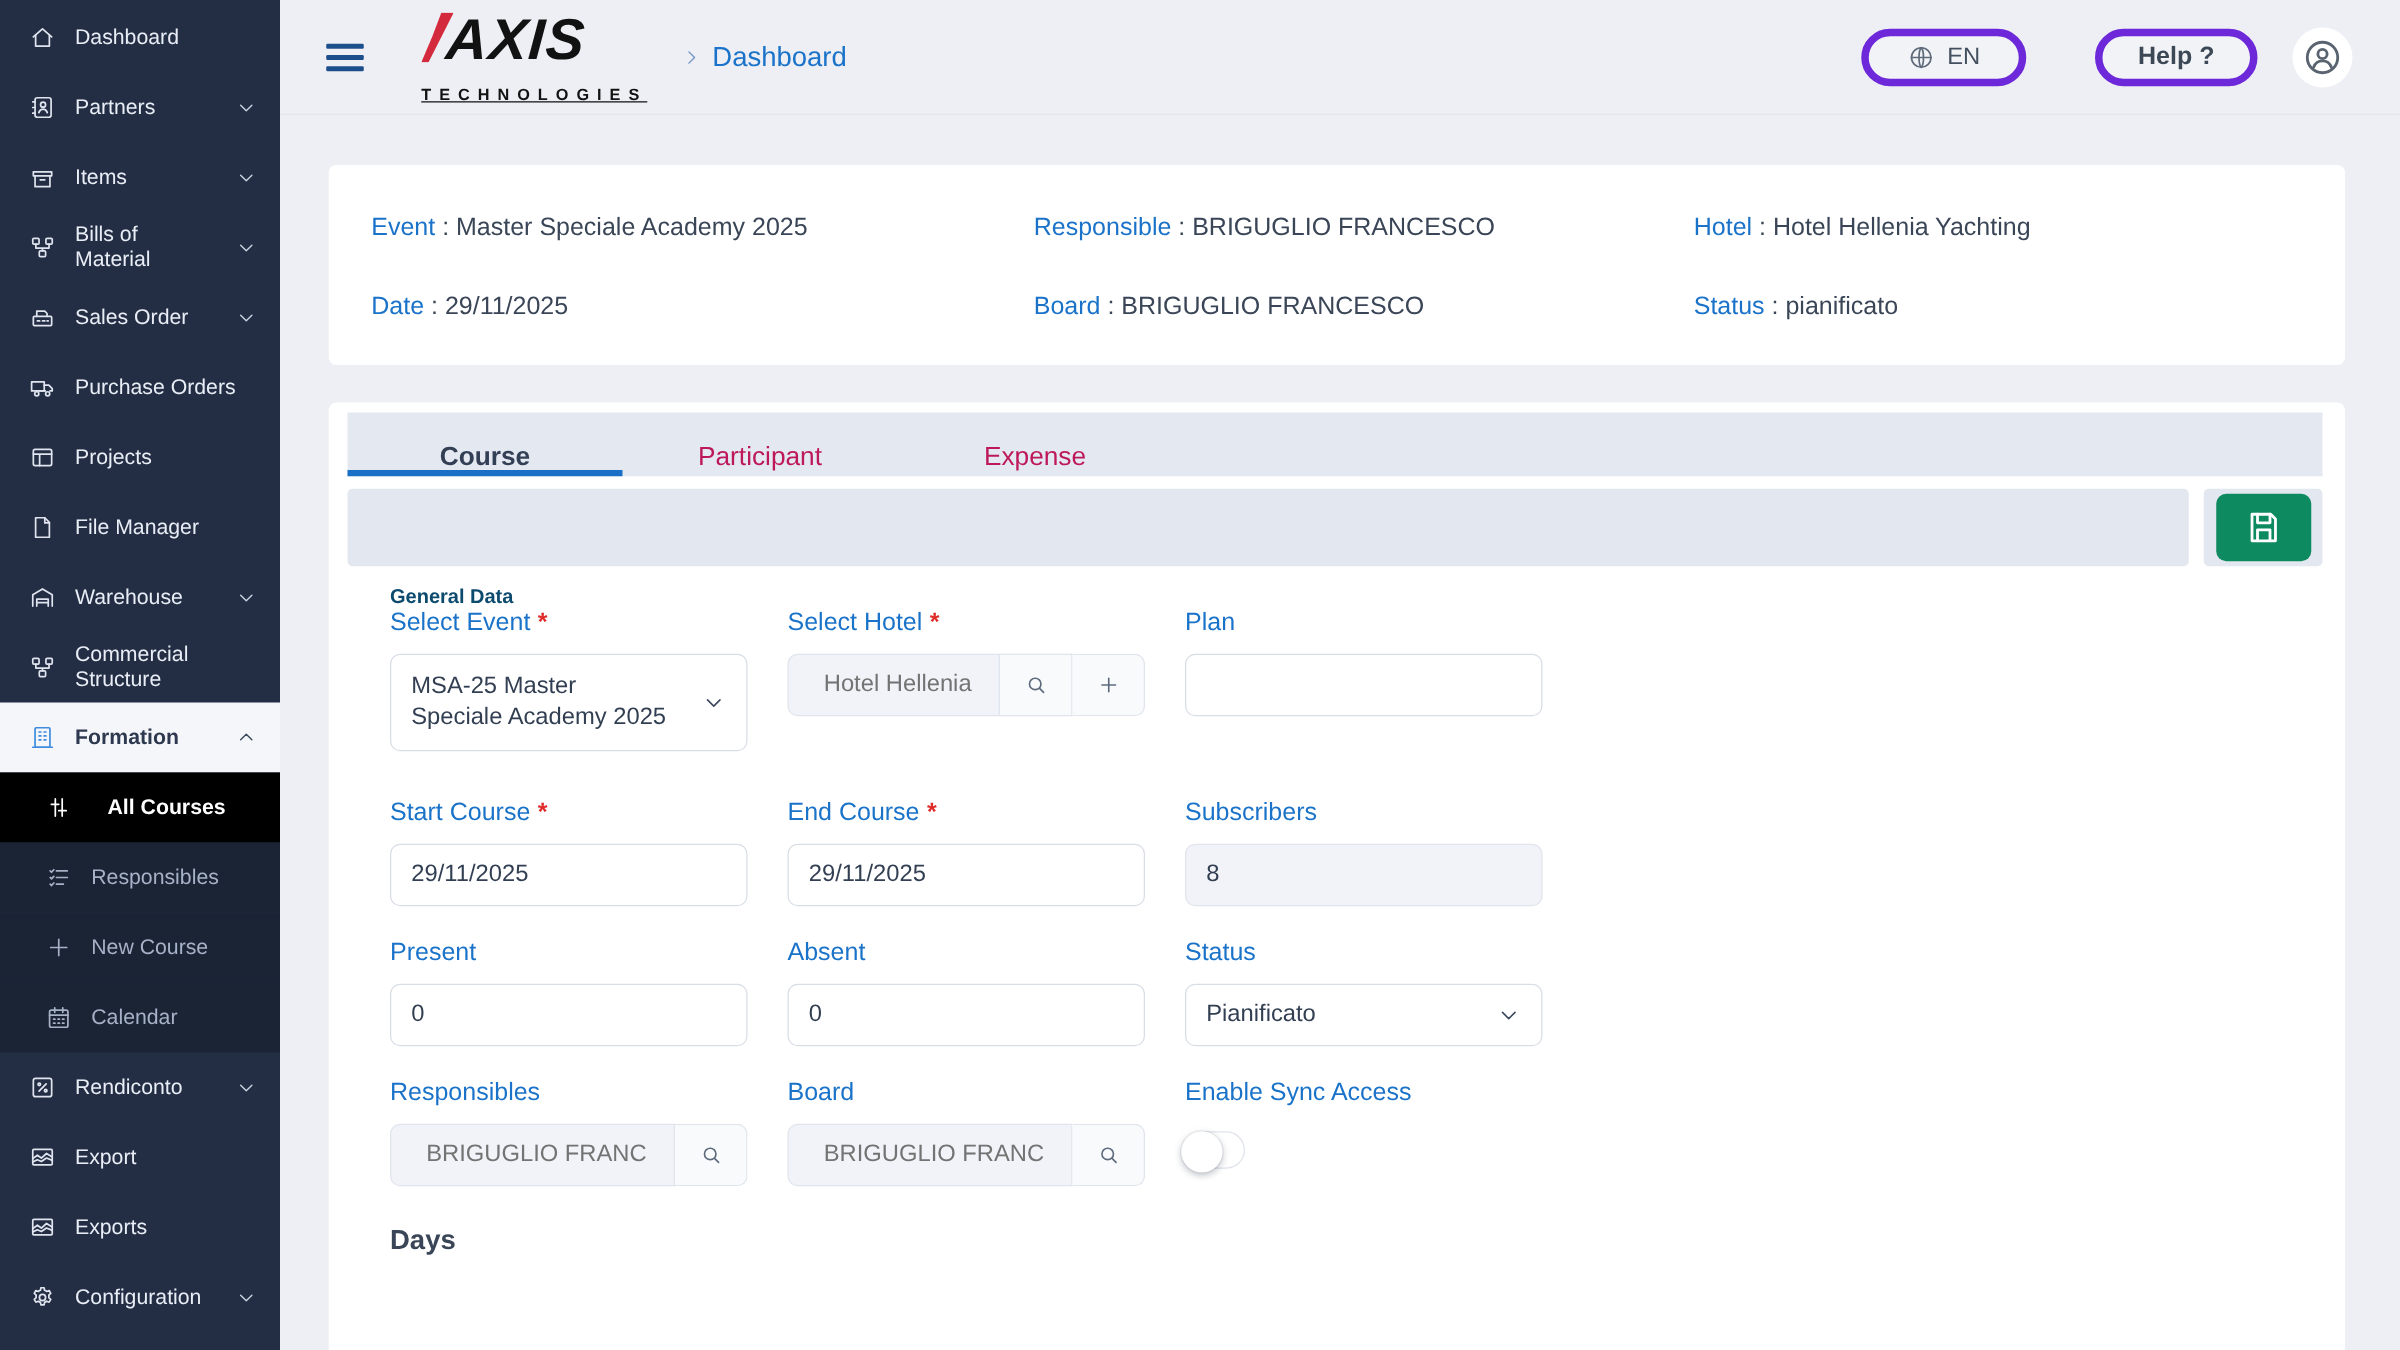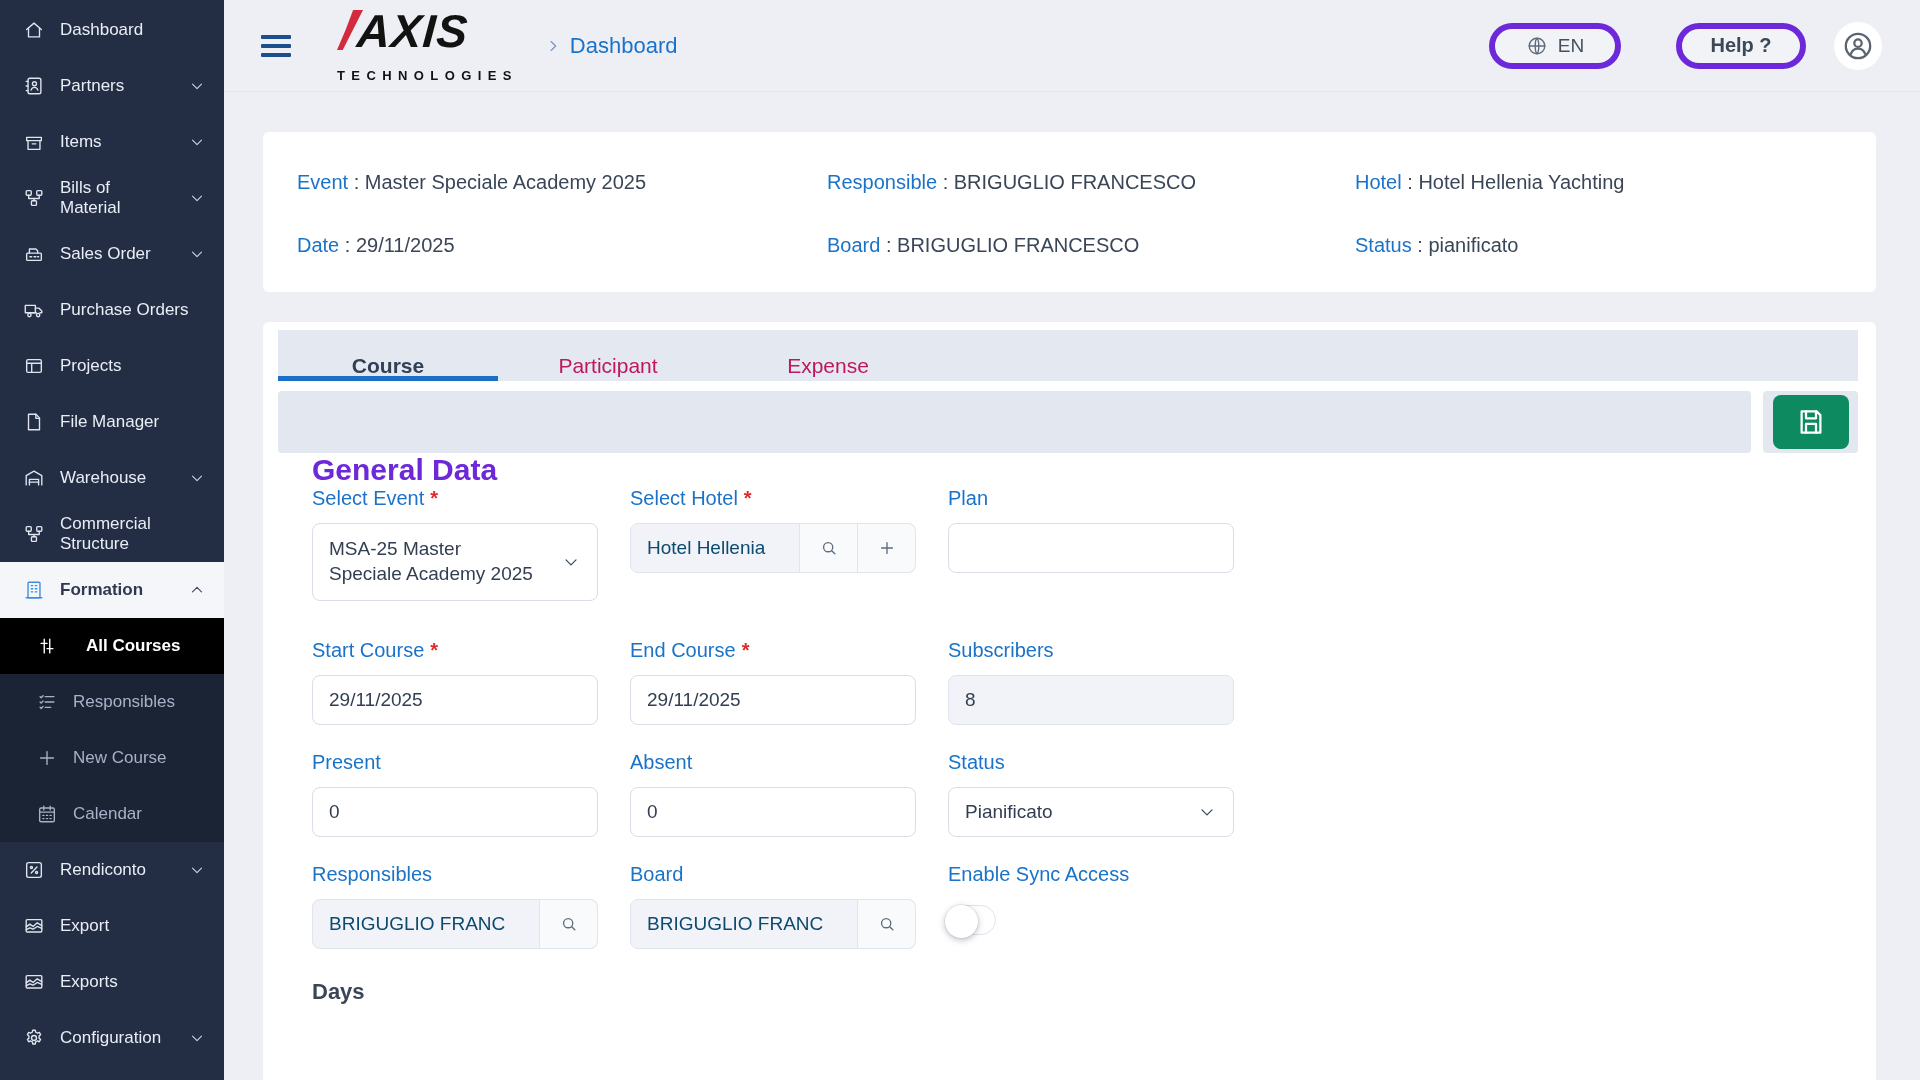--- a/index.html
+++ b/index.html
@@ -32,21 +32,21 @@
             border-bottom:1px solid #e3e6ec; }
   .hamburger { display:flex; flex-direction:column; gap:5px; cursor:pointer; }
   .hamburger i { display:block; width:30px; height:4px; background:#1d4e8c; border-radius:1px; }
 
   .logo { margin-left:46px; display:flex; flex-direction:column; cursor:default; }
   .logo-top { display:flex; align-items:flex-end; height:42px; }
   .logo-accent { width:26px; height:40px; background:#d42a3d; margin-right:-6px;
                  clip-path:polygon(62% 0, 100% 0, 22% 100%, 0 100%, 34% 48%); }
   .logo-axis { font-style:italic; font-weight:900; font-size:46px; line-height:38px;
                letter-spacing:1px; color:#121212; transform:skewX(-4deg); }
-  .logo-sub { font-weight:700; font-size:13px; letter-spacing:6.4px; color:#121212; margin-top:18px; }
+  .logo-sub { font-weight:700; font-size:13px; letter-spacing:6.4px; color:#121212; margin-top:18px;text-decoration:underline; }
 
   .breadcrumb { display:flex; align-items:center; margin-left:26px; gap:8px; }
   .breadcrumb .bc-chev { color:#6f93c2; width:18px; height:18px; display:flex; }
   .breadcrumb .bc-chev svg { width:18px; height:18px; }
   .bc-label { color:#1a73c9; font-size:22px; font-weight:500; cursor:pointer; }
 
   .top-spacer { flex:1; }
   .pill { display:flex; align-items:center; justify-content:center; height:46px; border-radius:23px;
           border:6px solid #6d28d9; background:#f1f3f7; cursor:pointer; }
   .pill-lang { width:132px; gap:10px; margin-right:55px; }
@@ -77,41 +77,41 @@
   .tab-underline { position:absolute; left:0; bottom:0; width:220px; height:5px; background:#1a70c7; }
 
   .toolbar { display:flex; gap:12px; margin-top:10px; height:62px; }
   .toolbar-bar { flex:1; background:#e3e7ef; border-radius:4px; }
   .save-patch { width:95px; background:#e3e7ef; border-radius:4px; display:flex; align-items:center; justify-content:center; }
   .save-btn { width:76px; height:54px; background:#0d8a5f; border:none; border-radius:8px; cursor:pointer;
               display:flex; align-items:center; justify-content:center; color:#ffffff; }
   .save-btn svg { width:30px; height:30px; }
 
   .form-area { padding-left:34px; }
-  .section-title { margin-top:0; font-size:30px; color:#6d28d9; }
+  .section-title { margin-top:16px; font-size:16px; color:#0c4a6e; }
 
   .form-row { display:grid; grid-template-columns:286px 286px 286px; column-gap:32px; align-items:start; }
   .row-1 { } .row-2 { margin-top:38px; } .row-3 { margin-top:26px; } .row-4 { margin-top:26px; }
   .field { display:flex; flex-direction:column; }
   .f-label { font-size:20px; font-weight:500; color:#1a73c9; margin-bottom:13px; }
   .req { color:#e02b2b; font-weight:700; margin-left:6px; }
 
   .input { height:50px; border:1px solid #d8dde6; border-radius:8px; background:#ffffff;
            display:flex; align-items:center; padding:0 16px; font-size:19px; color:#323f52; }
   .input.disabled { background:#f1f3f8; border-color:#e0e4ec; }
 
   .select { justify-content:space-between; cursor:pointer; }
   .select .sel-chev { color:#3c485c; width:20px; height:20px; display:flex; }
   .select .sel-chev svg { width:20px; height:20px; }
   .select-tall { height:78px; }
   .select-tall .sel-text { width:208px; line-height:1.3; white-space:normal; }
 
   .grp { display:flex; height:50px; }
   .grp-text { flex:1; min-width:0; background:#f1f3f8; border:1px solid #e0e4ec; border-radius:8px 0 0 8px;
-              display:flex; align-items:center; padding-left:16px; font-size:19px; color:#0c4a6e;
+              display:flex; align-items:center; padding-left:28px; font-size:19px; color:#737373;
               white-space:nowrap; overflow:hidden; }
   .grp-btn { width:58px; background:#f8fafc; border:1px solid #e0e4ec; border-left:none; color:#5d6b7d;
              display:flex; align-items:center; justify-content:center; cursor:pointer; }
   .grp-btn:last-child { border-radius:0 8px 8px 0; }
   .grp-btn svg { width:20px; height:20px; }
 
   .toggle { position:relative; width:48px; height:30px; margin-top:6px; background:#ffffff;
             border:1px solid #e0e4eb; border-radius:15px; cursor:pointer; }
   .toggle .knob { position:absolute; left:-4px; top:-1px; width:33px; height:33px; border-radius:50%;
                   background:#ffffff; box-shadow:0 2px 6px rgba(60,70,90,.35), 0 0 0 1px rgba(60,70,90,.07); }

